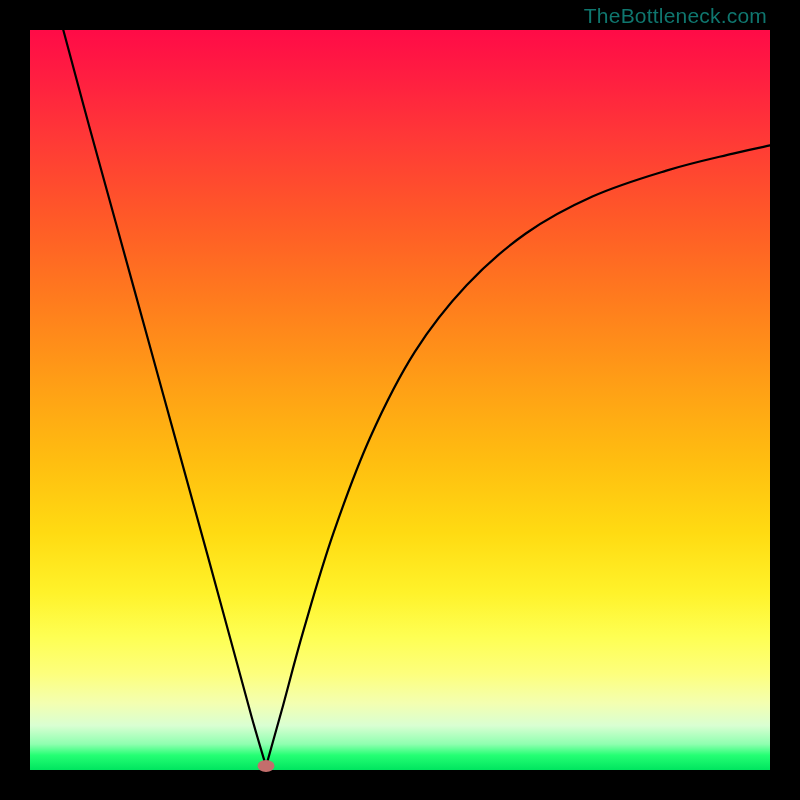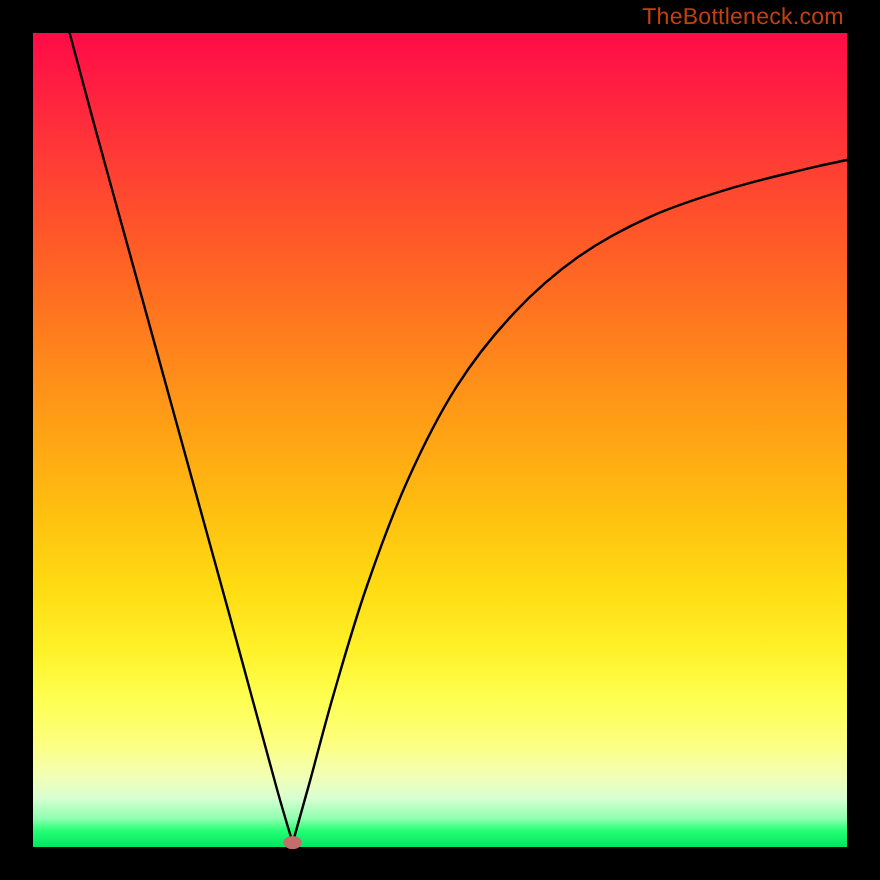--- a/index.html
+++ b/index.html
@@ -55,21 +55,21 @@
     width: 17px;
     height: 12px;
     border-radius: 50%;
     background: #c36e6c;
     transform: translate(-50%, -50%);
   }
   .attribution {
     position: absolute;
     top: 4px;
     right: 33px;
-    color: #c2410c;
+    color: #0f766e;
     font-size: 21px;
     font-weight: 500;
     letter-spacing: 0.2px;
   }
 </style>
 </head>
 <body>
 
 <div class="frame">
 

